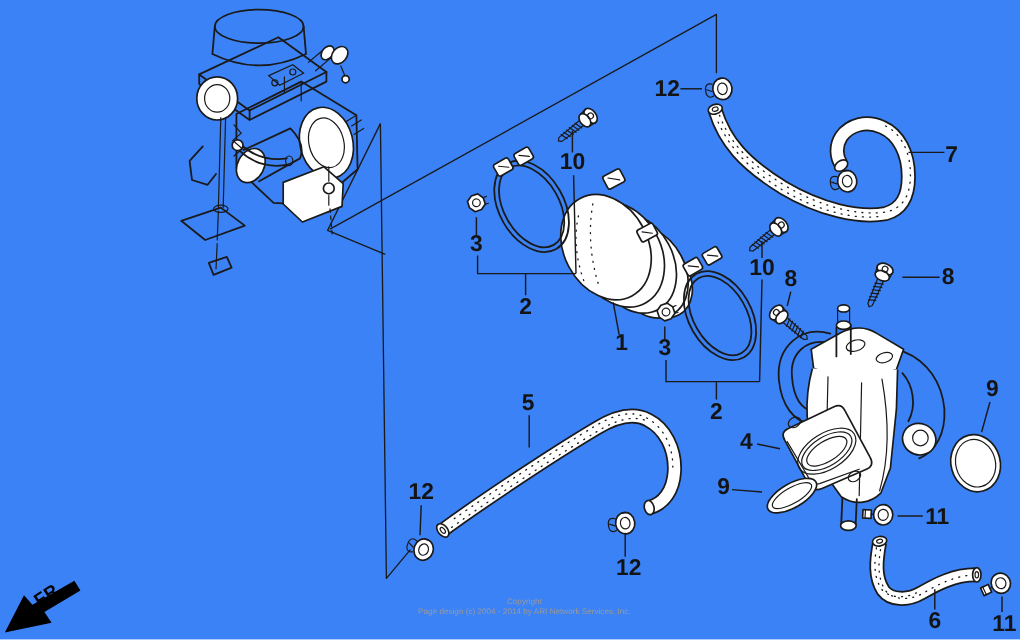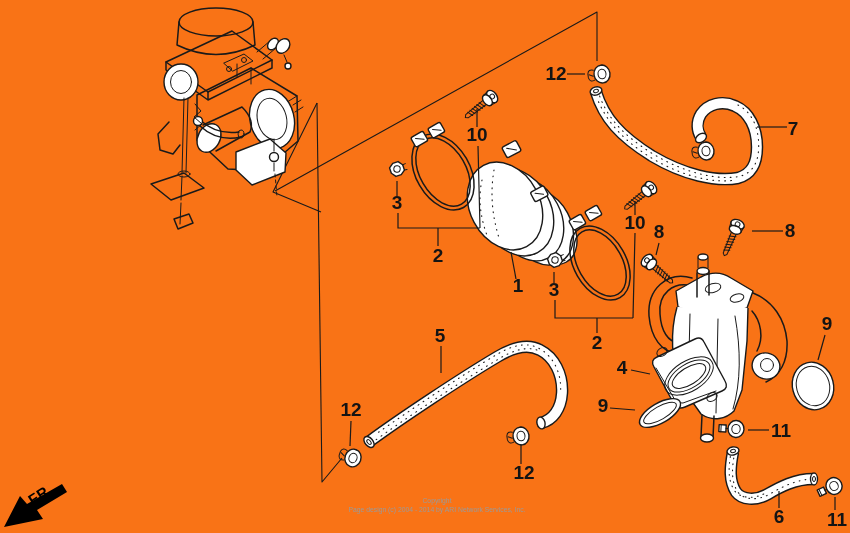--- a/index.html
+++ b/index.html
@@ -1,16 +1,16 @@
 <!DOCTYPE html>
 <html><head>
 <meta charset="utf-8">
 <style>
   html,body{margin:0;padding:0;background:#fff;}
-  .stage{position:relative;width:850px;height:533px;background:#f97316;overflow:hidden;
+  .stage{position:relative;width:850px;height:533px;background:#3b82f6;overflow:hidden;
          font-family:"Liberation Sans",sans-serif;}
   svg{display:block;}
   .ln{fill:none;stroke:#1a1a1a;stroke-width:1.5;stroke-linecap:round;stroke-linejoin:round;}
   .thin{fill:none;stroke:#1a1a1a;stroke-width:1;stroke-linecap:round;}
   .wfill{fill:#fff;stroke:#1a1a1a;stroke-width:1.4;stroke-linejoin:round;}
   .hose-o{fill:none;stroke:#1a1a1a;stroke-width:12.5;stroke-linecap:butt;}
   .hose-i{fill:none;stroke:#fff;stroke-width:9.6;stroke-linecap:butt;}
   .stip{fill:none;stroke:#1a1a1a;stroke-width:1.1;stroke-dasharray:.8 5.2;stroke-linecap:round;}
   .zone{fill:none;stroke:#1a1a1a;stroke-width:1.1;stroke-linejoin:round;}
   .leader{fill:none;stroke:#1a1a1a;stroke-width:1.2;}

